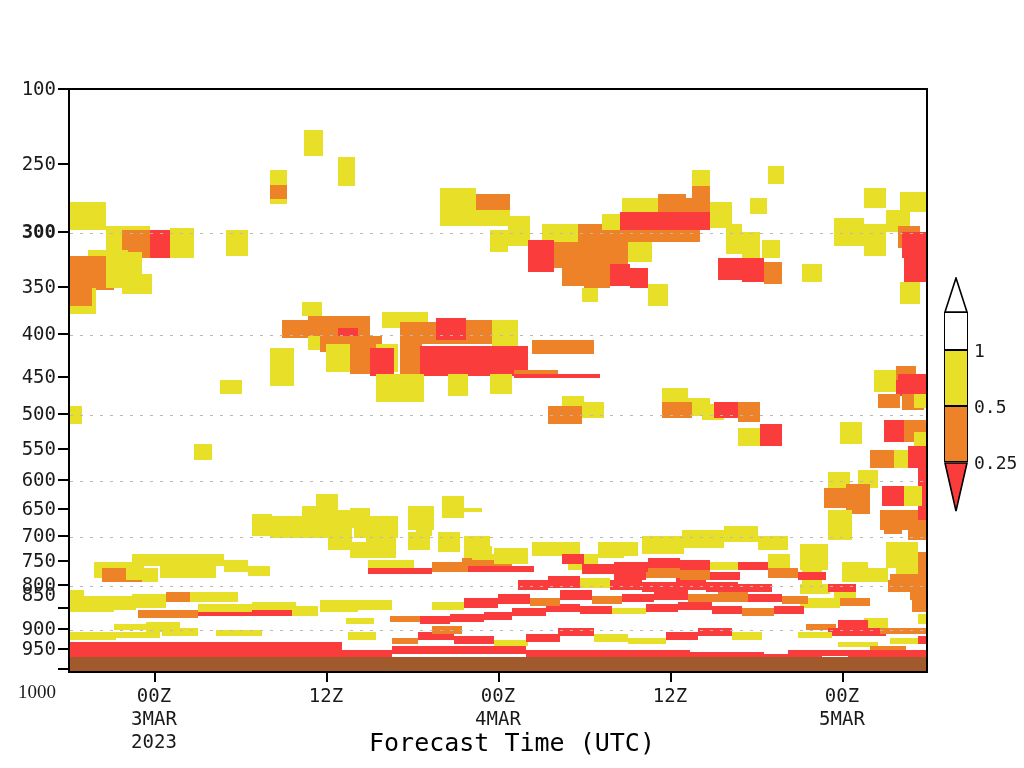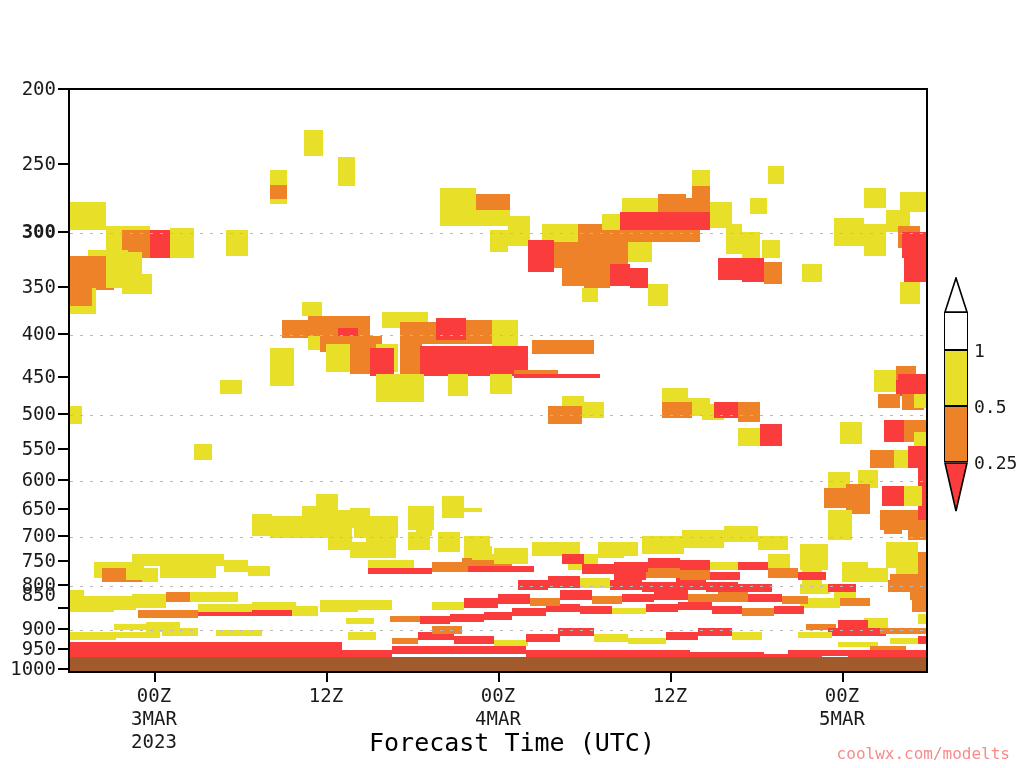--- a/index.html
+++ b/index.html
@@ -361,21 +361,21 @@
         <div class="gl" style="top: 447px;"></div>
         <div class="gl" style="top: 496px;"></div>
         <div class="gl" style="top: 540px;"></div>
         <div class="gl" style="top: 580px;"></div>
       </div>
   <div id="terrain"></div>
 </div>
 
 <div id="yax">
       <div class="ytick" style="top: 0px;"></div>
-      <div class="ylab" style="top: 0px;">200</div>
+      <div class="ylab" style="top: 0px;">100</div>
       <div class="ytick" style="top: 75px;"></div>
       <div class="ylab" style="top: 75px;">250</div>
       <div class="ytick" style="top: 143px;"></div>
       <div class="ylab" style="top: 143px; font-weight: bold;">300</div>
       <div class="ytick" style="top: 198px;"></div>
       <div class="ylab" style="top: 198px;">350</div>
       <div class="ytick" style="top: 245px;"></div>
       <div class="ylab" style="top: 245px;">400</div>
       <div class="ytick" style="top: 288px;"></div>
       <div class="ylab" style="top: 288px;">450</div>
@@ -393,21 +393,21 @@
       <div class="ylab" style="top: 472px;">750</div>
       <div class="ytick" style="top: 496px;"></div>
       <div class="ylab" style="top: 496px;">800</div>
       <div class="ytick" style="top: 519px;"></div>
       <div class="ylab" style="top: 506px;">850</div>
       <div class="ytick" style="top: 540px;"></div>
       <div class="ylab" style="top: 540px;">900</div>
       <div class="ytick" style="top: 560px;"></div>
       <div class="ylab" style="top: 560px;">950</div>
       <div class="ytick" style="top: 580px;"></div>
-      <div class="ylab" style="top: 580px;">1000</div>
+      <div class="ylab" style="top: 604px; font-family: Liberation Serif, serif;">1000</div>
     </div>
 <div id="xax">
       <div class="xtick" style="left: 86px;"></div>
       <div class="xlab" style="left: 86px;">
         <div>00Z</div>
         <div>3MAR</div>
         <div>2023</div>
       </div>
       <div class="xtick" style="left: 258px;"></div>
       <div class="xlab" style="left: 258px;">
@@ -423,21 +423,20 @@
         <div>12Z</div>
       </div>
       <div class="xtick" style="left: 774px;"></div>
       <div class="xlab" style="left: 774px;">
         <div>00Z</div>
         <div>5MAR</div>
       </div>
     </div>
 
 <div class="xttl">Forecast Time (UTC)</div>
-<div class="mark">coolwx.com/modelts</div>
 
 <div id="cbar">
       <div class="seg" style="top: 0px; height: 38px; background: rgb(255, 255, 255);"></div>
       <div class="seg" style="top: 38px; height: 56px; background: rgb(232, 224, 40);"></div>
       <div class="seg" style="top: 94px; height: 56px; background: rgb(238, 130, 40);"></div>
       <div class="cbtri" style="left: 0px; top: -34px; border-left: 12px solid transparent; border-right: 12px solid transparent; border-bottom: 34px solid rgb(255, 255, 255);"></div>
       <div style="position: absolute; left: 0px; top: -35px; width: 24px; height: 35px; overflow: hidden;"><svg width="24" height="36" viewBox="0 0 24 36">
           <polygon points="12,1 23,35 1,35" fill="#ffffff" stroke="#000" stroke-width="1.6"></polygon>
         </svg></div>
       <div style="position: absolute; left: 0px; top: 150px; width: 24px; height: 50px;"><svg width="24" height="50" viewBox="0 0 24 50">

